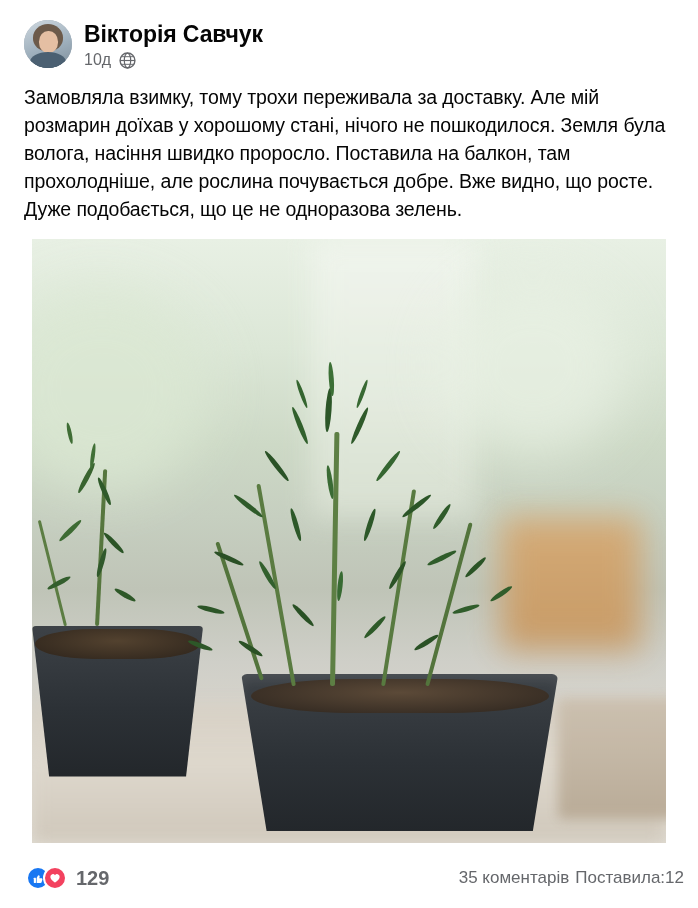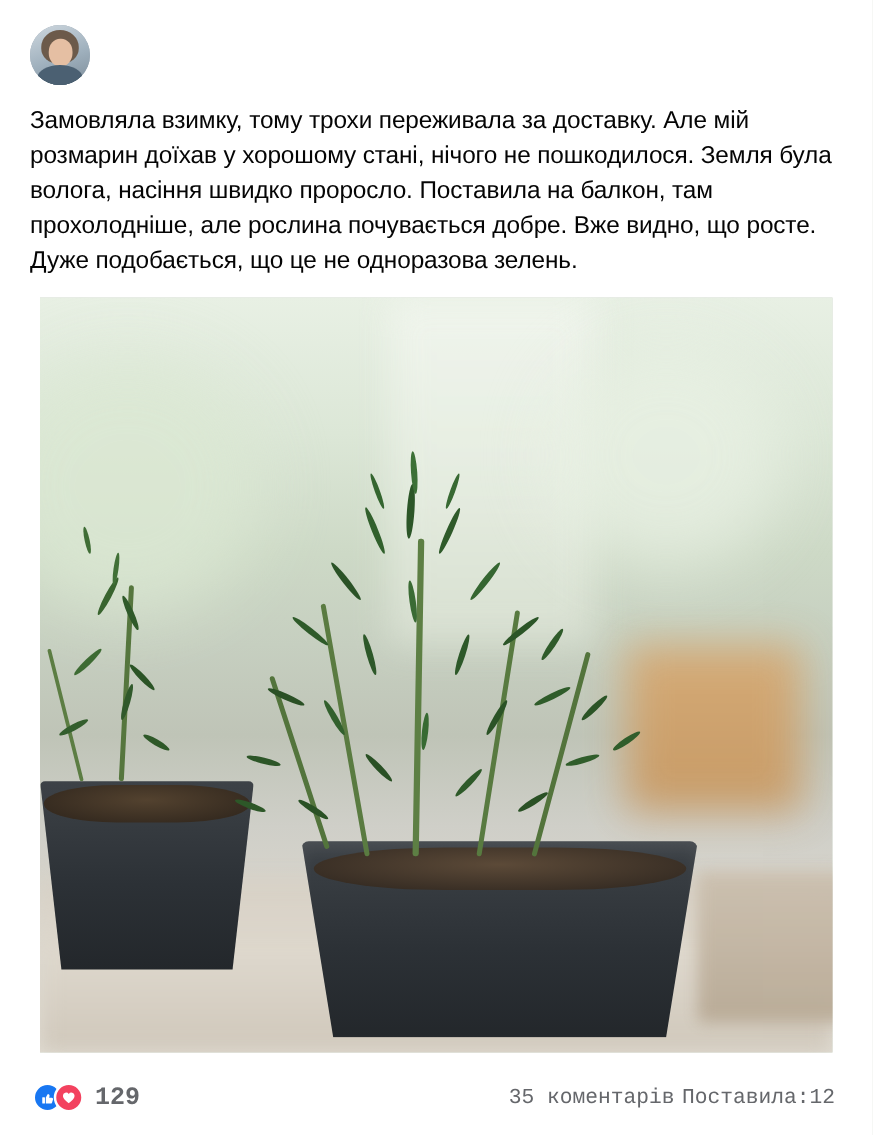--- a/index.html
+++ b/index.html
@@ -235,22 +235,21 @@
     border-radius: 50%;
     transform-origin: 50% 100%;
   }
 
   
   .post-footer {
     margin-top: auto;
     display: flex;
     align-items: center;
     justify-content: space-between;
-    padding: 14px 30px 18px 26px;
-    font-family: Liberation Mono, monospace;
+    padding: 14px 14px 18px 26px;
   }
   .reactions {
     display: flex;
     align-items: center;
   }
   .reaction-bubble {
     width: 24px;
     height: 24px;
     border-radius: 50%;
     border: 2px solid #ffffff;
@@ -292,20 +291,33 @@
 <div class="post">
 
   <div class="post-header">
     <div class="avatar">
       <div class="av-bg"></div>
       <div class="av-hair"></div>
       <div class="av-face"></div>
       <div class="av-body"></div>
     </div>
     <div class="header-text">
+      <div class="author-name">Вікторія Савчук</div>
+      <div class="meta-row">
+        <span class="timestamp">10д</span>
+        <span class="globe-icon">
+          <svg width="17" height="17" viewBox="0 0 16 16" aria-hidden="true">
+            <circle cx="8" cy="8" r="7" fill="none" stroke="#65676b" stroke-width="1.3"></circle>
+            <ellipse cx="8" cy="8" rx="3" ry="7" fill="none" stroke="#65676b" stroke-width="1.1"></ellipse>
+            <line x1="1" y1="8" x2="15" y2="8" stroke="#65676b" stroke-width="1.1"></line>
+            <line x1="2.2" y1="4.4" x2="13.8" y2="4.4" stroke="#65676b" stroke-width="0.9"></line>
+            <line x1="2.2" y1="11.6" x2="13.8" y2="11.6" stroke="#65676b" stroke-width="0.9"></line>
+          </svg>
+        </span>
+      </div>
     </div>
   </div>
 
   <div class="post-text">Замовляла взимку, тому трохи переживала за доставку. Але мій розмарин доїхав у хорошому стані, нічого не пошкодилося. Земля була волога, насіння швидко проросло. Поставила на балкон, там прохолодніше, але рослина почувається добре. Вже видно, що росте. Дуже подобається, що це не одноразова зелень.</div>
 
   <div class="post-photo">
     <div class="photo-scene">
       <div class="bg-window"></div>
       <div class="blur-blob" style="left:-6%;top:8%;width:34%;height:34%;background:#dbe8d3;opacity:.8;"></div>
       <div class="blur-blob" style="right:6%;top:6%;width:30%;height:30%;background:#e9f1e4;opacity:.75;"></div>

